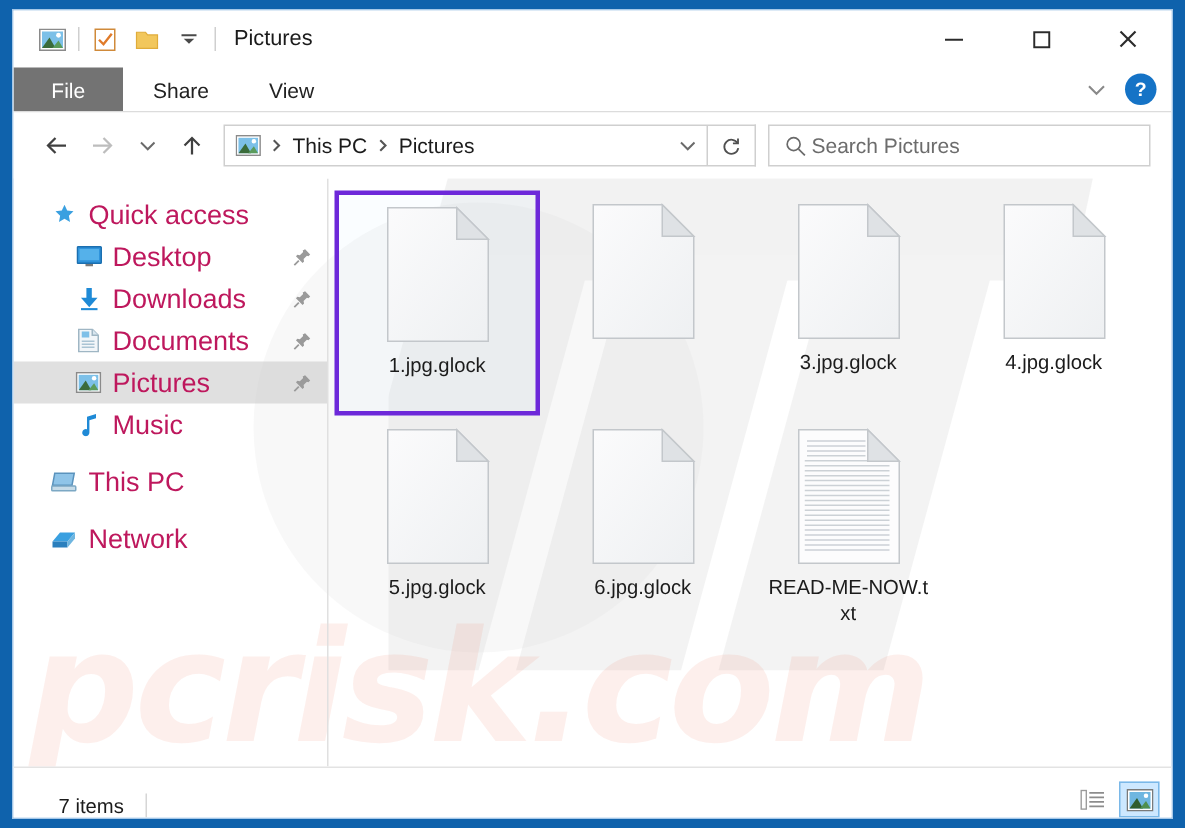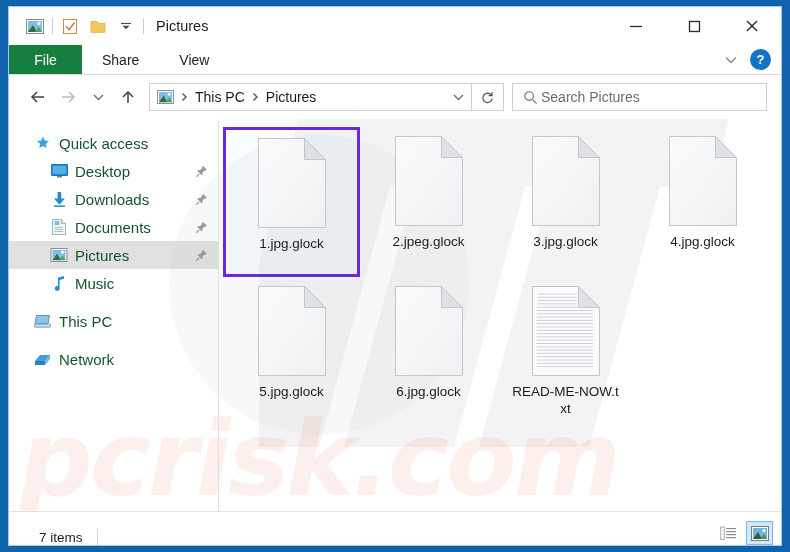--- a/index.html
+++ b/index.html
@@ -91,21 +91,21 @@
     border-bottom: 1px solid #dcdcdc;
     z-index: 3;
   }
   .tab {
     display: flex; align-items: center; justify-content: center;
     font-size: 14px; color: #222;
     padding: 0 20px;
     min-width: 62px;
   }
   #tab-file {
-    background: #15803d; color: #fff;
+    background: #737373; color: #fff;
     min-width: 73px;
   }
   #ribbon-right {
     margin-left: auto; display: flex; align-items: center; gap: 6px;
     padding-right: 10px;
   }
   #help-btn {
     width: 21px; height: 21px; border-radius: 50%;
     background: #1573c6; color: #fff;
     font-size: 13px; font-weight: bold;
@@ -176,21 +176,21 @@
   }
   #navpane {
     width: 209px;
     position: relative;
     padding-top: 10px;
     z-index: 2;
   }
   .navitem {
     height: 28px;
     display: flex; align-items: center;
-    font-size: 15px; color: #14532d;
+    font-size: 18px; color: #be185d;
     padding-right: 10px;
     position: relative;
   }
   .navitem.selected { background: rgba(205,205,205,0.62); }
   .nav-ico {
     width: 20px; height: 18px;
     display: flex; align-items: center; justify-content: center;
     margin-right: 6px;
     flex: none;
   }
@@ -548,21 +548,20 @@
             <div class="fileicon"><svg width="70" height="92" viewBox="0 0 70 92">
                 <defs>
                   <linearGradient id="fg" x1="0" y1="0" x2="1" y2="1">
                     <stop offset="0" stop-color="#fbfbfc"></stop>
                     <stop offset="1" stop-color="#eef0f2"></stop>
                   </linearGradient>
                 </defs>
                 <path d="M1.5 1.5 h46 l21 21 v68 h-67 Z" fill="url(#fg)" stroke="#c3c7cb"></path>
                 <path d="M47.5 1.5 v21 h21 Z" fill="#dfe2e5" stroke="#c3c7cb"></path>
               </svg></div>
-            <div class="filename">2.jpeg.glock</div>
           </div>
           <div class="fileitem">
             <div class="fileicon"><svg width="70" height="92" viewBox="0 0 70 92">
                 <defs>
                   <linearGradient id="fg" x1="0" y1="0" x2="1" y2="1">
                     <stop offset="0" stop-color="#fbfbfc"></stop>
                     <stop offset="1" stop-color="#eef0f2"></stop>
                   </linearGradient>
                 </defs>
                 <path d="M1.5 1.5 h46 l21 21 v68 h-67 Z" fill="url(#fg)" stroke="#c3c7cb"></path>

